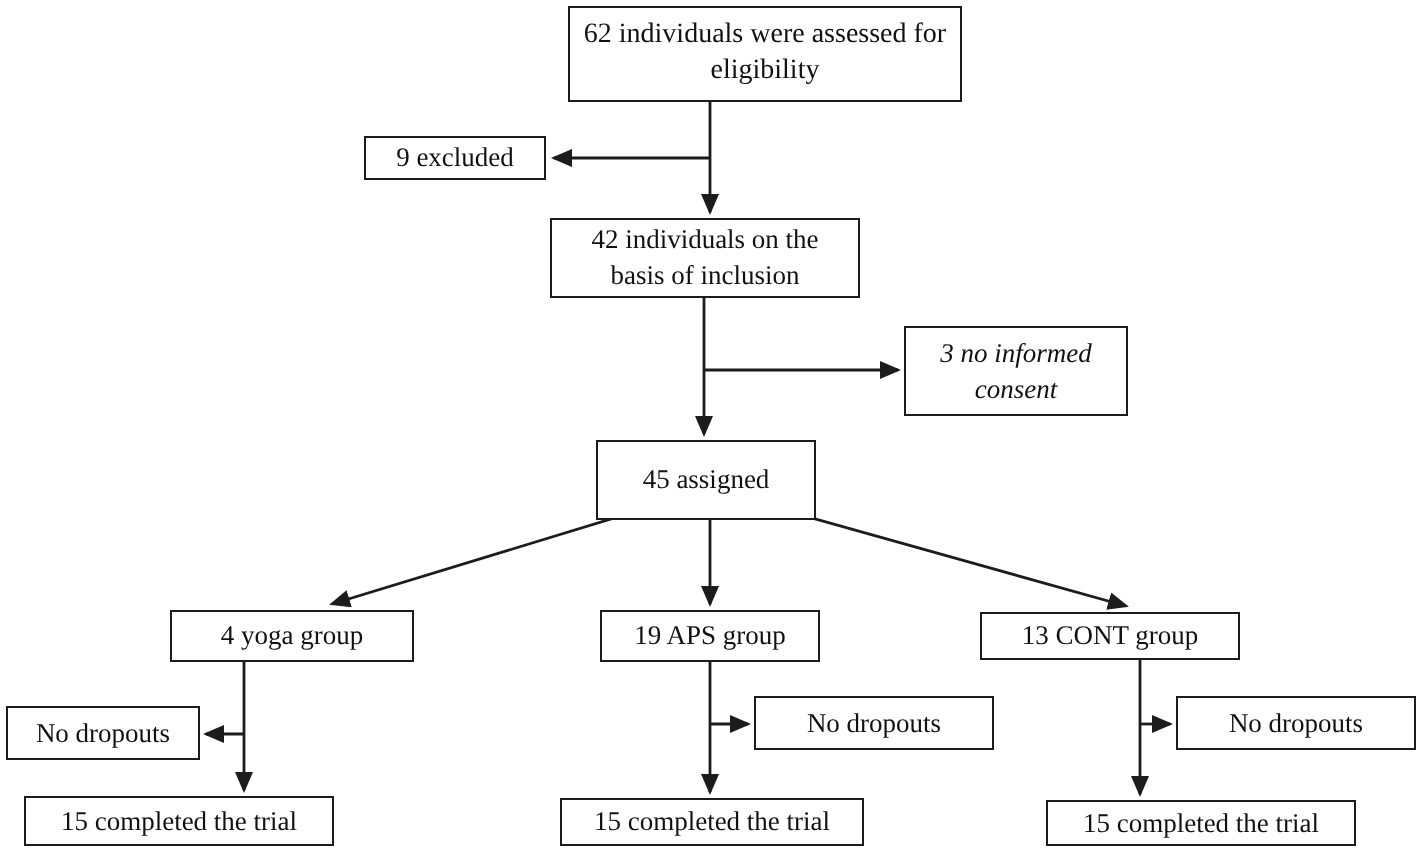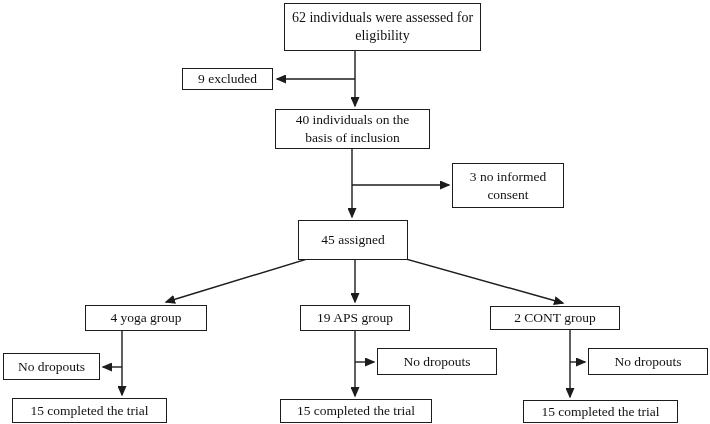--- a/index.html
+++ b/index.html
@@ -36,21 +36,21 @@
     align-items: center;
     justify-content: center;
     text-align: center;
     font-size: 13.5px;
     line-height: 1.3;
     padding: 1px 6px;
   }
   .node--eligibility { left: 256px; top: 3px;   width: 197px; height: 48px; font-size: 14px; margin-left: 28px; }
   .node--excluded    { left: 182px; top: 68px;  width: 91px;  height: 22px; }
   .node--inclusion   { left: 275px; top: 109px; width: 155px; height: 40px; }
-  .node--consent     { left: 452px; top: 163px; width: 112px; height: 45px; }
+  .node--consent     { left: 452px; top: 163px; width: 112px; height: 45px; font-style: italic; }
   .node--assigned    { left: 298px; top: 220px; width: 110px; height: 40px; }
   .node--yoga        { left: 85px;  top: 305px; width: 122px; height: 26px; }
   .node--aps         { left: 300px; top: 305px; width: 110px; height: 26px; }
   .node--cont        { left: 490px; top: 306px; width: 130px; height: 24px; }
   .node--nodrop-yoga { left: 3px;   top: 353px; width: 97px;  height: 27px; }
   .node--nodrop-aps  { left: 377px; top: 348px; width: 120px; height: 27px; }
   .node--nodrop-cont { left: 588px; top: 348px; width: 120px; height: 27px; }
   .node--comp-yoga   { left: 12px;  top: 398px; width: 155px; height: 25px; }
   .node--comp-aps    { left: 280px; top: 399px; width: 152px; height: 24px; }
   .node--comp-cont   { left: 523px; top: 400px; width: 155px; height: 23px; }
@@ -86,31 +86,31 @@
     <line x1="355" y1="362" x2="374" y2="362" marker-end="url(#arrow)"></line>
 
     <line x1="570" y1="330" x2="570" y2="397" marker-end="url(#arrow)"></line>
     <line x1="570" y1="362" x2="585" y2="362" marker-end="url(#arrow)"></line>
   </svg>
 
   <div class="node node--eligibility">62 individuals were assessed for eligibility</div>
 
   <div class="node node--excluded">9 excluded</div>
 
-  <div class="node node--inclusion">40 individuals on the basis of inclusion</div>
+  <div class="node node--inclusion">42 individuals on the basis of inclusion</div>
 
   <div class="node node--consent">3 no informed consent</div>
 
   <div class="node node--assigned">45 assigned</div>
 
   <div class="node node--yoga">4 yoga group</div>
 
   <div class="node node--aps">19 APS group</div>
 
-  <div class="node node--cont">2 CONT group</div>
+  <div class="node node--cont">13 CONT group</div>
 
   <div class="node node--nodrop-yoga">No dropouts</div>
 
   <div class="node node--nodrop-aps">No dropouts</div>
 
   <div class="node node--nodrop-cont">No dropouts</div>
 
   <div class="node node--comp-yoga">15 completed the trial</div>
 
   <div class="node node--comp-aps">15 completed the trial</div>

